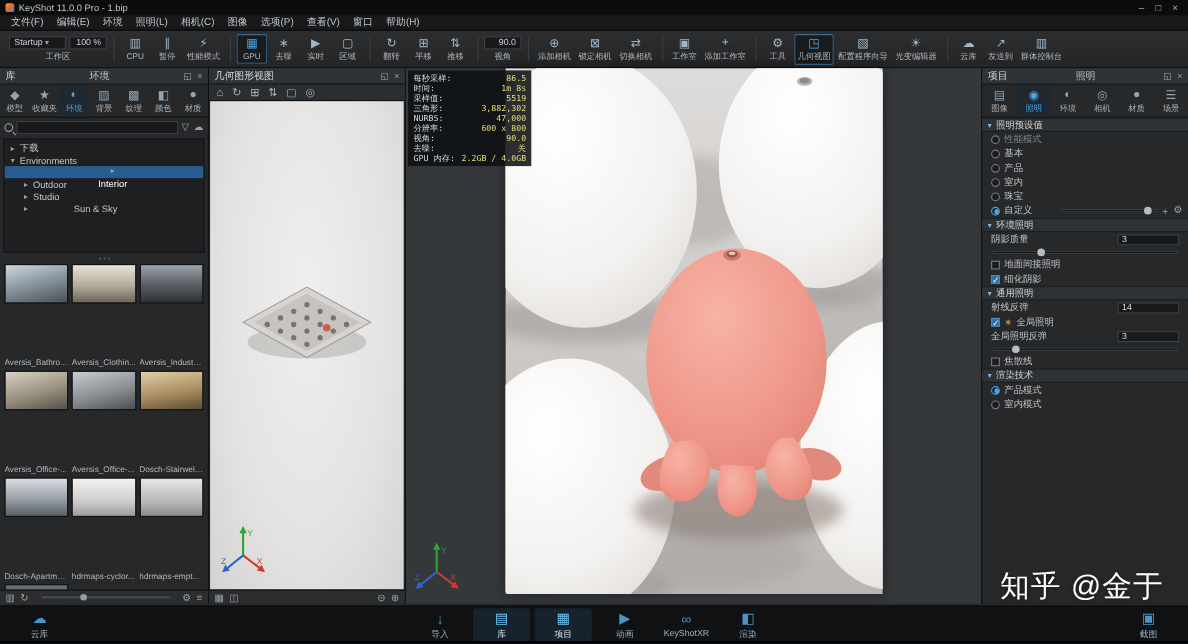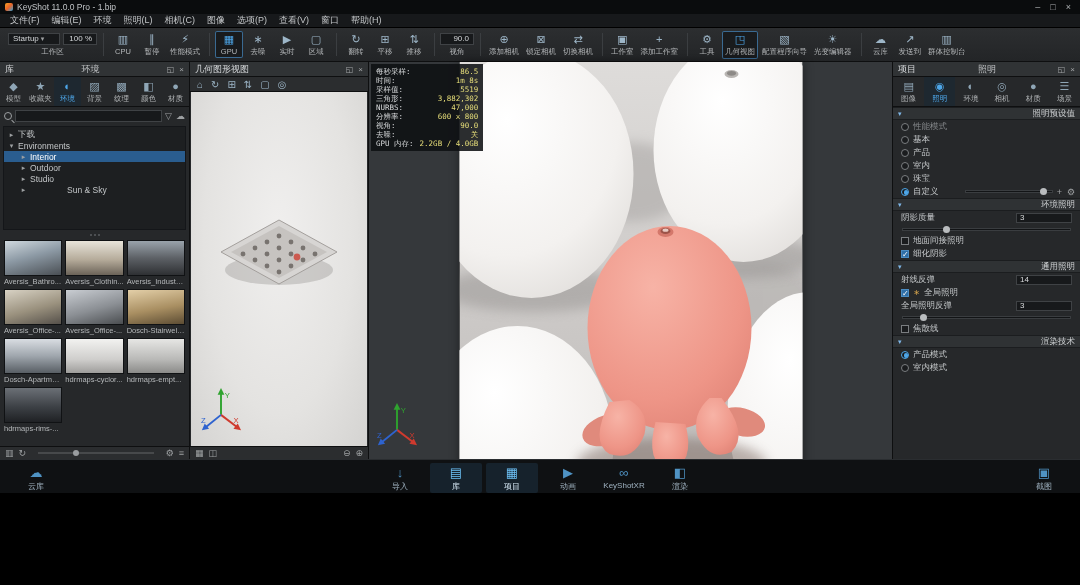--- a/index.html
+++ b/index.html
@@ -2,21 +2,21 @@
 <html style="--accent: #4da6e8; --selection: #2a5d8f; --valtext: #e8df7a;"><head>
 <meta charset="utf-8">
 <style>
   :root{
     --accent:#4da6e8; --selection:#2a5d8f; --valtext:#e8df7a;
     --panel:#26282a; --panelhead:#303335; --line:#0e0f10; --inputbg:#17191b; --inputbr:#3f4245;
     --txt:#c8cbcd; --muted:#84878a;
   }
   *{margin:0;padding:0;box-sizing:border-box;}
   body{background:#000;font-family:"Liberation Sans","DejaVu Sans",sans-serif;}
-  .app{position:relative;width:1080px;height:493px;background:#0f172a;color:var(--txt);overflow:hidden;font-size:9px;}
+  .app{position:relative;width:1080px;height:583px;background:#0f172a;color:var(--txt);overflow:hidden;font-size:9px;}
 
   
   .titlebar{position:absolute;top:0;left:0;right:0;height:14px;background:#0a0c0d;display:flex;align-items:center;padding:0 5px;gap:4px;}
   .ks-logo{width:8px;height:8px;border-radius:2px;background:linear-gradient(135deg,#f4a223 0%,#e8652b 50%,#2e9fd8 100%);}
   .title-text{font-size:8.5px;color:#c2c5c7;}
   .win-controls{margin-left:auto;display:flex;gap:10px;padding-right:4px;}
   .win-controls .g{font-size:9px;color:#aeb1b3;cursor:default;line-height:10px;}
   .menubar{position:absolute;top:14px;left:0;right:0;height:14px;background:#17191b;display:flex;align-items:center;padding:0 4px;border-bottom:1px solid #000;}
   .menu-item{padding:0 6px;font-size:9px;color:#c2c5c7;}
 
@@ -55,27 +55,27 @@
   .tab.active .tabicon,.tab.active .tablabel{color:var(--accent);}
   .searchrow{height:17px;display:flex;align-items:center;gap:3px;padding:0 4px;}
   .search-glass{width:8px;height:8px;border:1px solid #9da0a2;border-radius:50%;position:relative;flex:0 0 auto;}
   .search-glass::after{content:"";position:absolute;width:4px;height:1px;background:#9da0a2;transform:rotate(45deg);left:6px;top:8px;}
   .searchbox{flex:1;height:12px;background:var(--inputbg);border:1px solid var(--inputbr);color:#d3d6d8;font-size:8px;padding:0 3px;outline:none;}
   .sicons{display:flex;gap:4px;}
   .sbtn{font-size:9px;color:#9da0a2;}
   .tree{margin:2px 3px;background:#1d1f21;border:1px solid #141619;height:104px;overflow:hidden;padding-top:2px;}
   .tree-row{height:11px;display:flex;align-items:center;gap:3px;font-size:8.5px;color:#c3c6c8;padding-left:4px;white-space:nowrap;}
   .tree-row .tree-arrow{width:7px;font-size:7px;color:#9da0a2;text-align:center;}
-  .tree-row.selected{background:var(--selection);color:#fff;}
+  .tree-row.selected{background:var(--selection);color:#fff;flex-direction:column;}
   .griphandle{height:6px;display:flex;align-items:center;justify-content:center;gap:2px;}
   .griphandle span{width:2px;height:2px;border-radius:50%;background:#5a5d60;}
   .thumbs{display:grid;grid-template-columns:repeat(3,1fr);gap:3px;padding:2px 4px;}
   .thumb{display:flex;flex-direction:column;gap:1px;min-width:0;}
   .thumb-img{height:36px;border:1px solid #101214;}
-  .thumb-label{font-size:7.5px;color:#b5b8ba;white-space:nowrap;overflow:hidden;text-overflow:ellipsis;}
+  .thumb-label{font-size:7.5px;color:#b5b8ba;white-space:nowrap;overflow:hidden;text-overflow:ellipsis;margin-top:48px;}
   .thumb:nth-of-type(1) .thumb-img{background:linear-gradient(165deg,#cfd8de,#8d9aa5 45%,#4a4f54);}
   .thumb:nth-of-type(2) .thumb-img{background:linear-gradient(180deg,#e8e4da,#b5ab9a 55%,#6b6358);}
   .thumb:nth-of-type(3) .thumb-img{background:linear-gradient(180deg,#9aa3ab,#5d6166 50%,#2e3033);}
   .thumb:nth-of-type(4) .thumb-img{background:linear-gradient(165deg,#d8d2c4,#9a917e 55%,#55504a);}
   .thumb:nth-of-type(5) .thumb-img{background:linear-gradient(165deg,#c9cdd2,#8b8f94 55%,#4a4d50);}
   .thumb:nth-of-type(6) .thumb-img{background:linear-gradient(170deg,#e3cfa8,#a98f62 55%,#5c4c33);}
   .thumb:nth-of-type(7) .thumb-img{background:linear-gradient(180deg,#d9dde2,#9fa6ad 50%,#585e64);}
   .thumb:nth-of-type(8) .thumb-img{background:linear-gradient(180deg,#f2f2f0,#cfcecc 60%,#9e9d9b);}
   .thumb:nth-of-type(9) .thumb-img{background:linear-gradient(180deg,#e6e6e4,#b9b9b7 60%,#8b8b89);}
   .thumb:nth-of-type(10) .thumb-img{background:linear-gradient(180deg,#6b7076,#3d4146 55%,#1f2124);}
@@ -99,21 +99,21 @@
   .render-img{position:absolute;top:0;left:50%;transform:translateX(-50%);width:343px;height:478px;overflow:hidden;box-shadow:0 0 10px rgba(0,0,0,.45);}
   .render-img svg{display:block;width:100%;height:100%;}
   .stats{position:absolute;top:2px;left:2px;z-index:5;background:rgba(14,16,18,.88);padding:3px 5px;min-width:96px;font-family:"DejaVu Sans Mono",monospace;}
   .stat-row{display:flex;gap:6px;font-size:7.5px;line-height:9px;}
   .stat-label{color:#d8dadc;}
   .stat-value{margin-left:auto;color:var(--valtext);}
   .render-area .gizmo{position:absolute;left:6px;bottom:6px;}
 
   
   .panel-right{right:0;width:188px;border-right:none;border-left:1px solid var(--line);}
-  .sec-h{height:13px;background:#2f3234;border-top:1px solid #1b1d1f;border-bottom:1px solid #1b1d1f;display:flex;align-items:center;gap:4px;padding:0 5px;font-size:8.5px;color:#d0d3d5;justify-content:space-between;}
+  .sec-h{height:13px;background:#2f3234;border-top:1px solid #1b1d1f;border-bottom:1px solid #1b1d1f;display:flex;align-items:center;gap:4px;padding:0 5px;font-size:8.5px;color:#d0d3d5;}
   .sec-h .g{font-size:7px;color:#7fb8e8;}
   .prow{display:flex;align-items:center;gap:4px;height:13px;padding:0 8px;font-size:8.5px;color:#c3c6c8;}
   .prow.muted .plabel{color:var(--muted);}
   .radio{width:8px;height:8px;border-radius:50%;border:1px solid #7a7d80;background:#1a1c1e;position:relative;flex:0 0 auto;}
   .selected > .radio{border-color:var(--accent);}
   .selected > .radio::after{content:"";position:absolute;left:1.5px;top:1.5px;width:4.5px;height:4.5px;border-radius:50%;background:var(--accent);}
   .checkbox{width:8px;height:8px;border:1px solid #7a7d80;background:#1a1c1e;position:relative;flex:0 0 auto;font-size:8px;line-height:7px;color:#fff;text-align:center;}
   .checkbox.checked{background:#2f6fa8;border-color:#4b8cc2;}
   .checkbox.checked::after{content:"✓";position:absolute;left:0;top:0;right:0;}
   .vbox{margin-left:auto;width:56px;height:10px;background:var(--inputbg);border:1px solid var(--inputbr);font-size:8px;color:#d8dadc;display:flex;align-items:center;padding:0 3px;}

